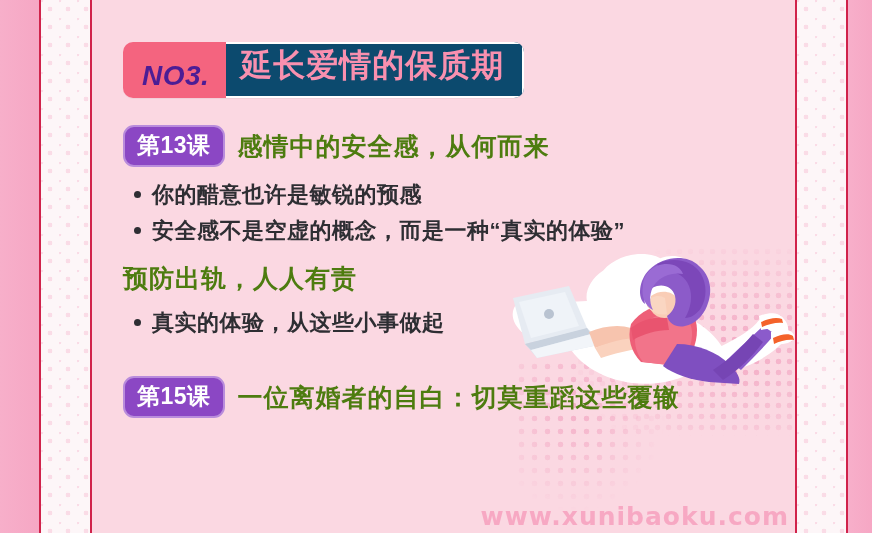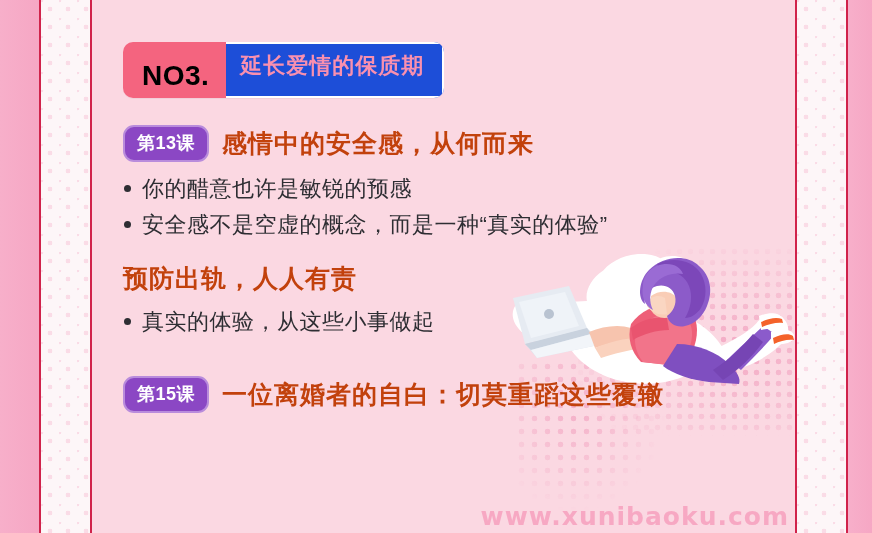--- a/index.html
+++ b/index.html
@@ -86,33 +86,34 @@
     top: 42px;
     display: flex;
     align-items: stretch;
     height: 56px;
     border-radius: 10px;
     box-shadow: 0 1px 0 rgba(0,0,0,0.04);
     overflow: hidden;
   }
   .no-badge {
     background: #F4647F;
-    color: #000000;
+    color: #4c1d95;
+    font-style: italic;
     font-weight: bold;
     font-size: 28px;
     letter-spacing: .5px;
     display: flex;
     align-items: center;
     padding: 12px 17px 0 19px;
   }
   .section-title-box {
-    background: #1d4ed8;
+    background: #0c4a6e;
     color: #F990AF;
     font-weight: bold;
-    font-size: 22px;
+    font-size: 32px;
     letter-spacing: 1px;
     display: flex;
     align-items: center;
     padding: 0 18px 8px 14px;
     border: 2px solid #FFFFFF;
     border-left: none;
     box-sizing: border-box;
   }
 
   
@@ -124,39 +125,40 @@
   .lesson-head {
     display: flex;
     align-items: center;
     gap: 13px;
     margin-bottom: 9px;
   }
   .lesson-badge {
     background: #8B47C4;
     color: #ffffff;
     font-weight: bold;
-    font-size: 18px;
+    font-size: 23px;
     line-height: 1;
     padding: 7px 12px 8px;
     border-radius: 11px;
     border: 2px solid #B98CDC;
     letter-spacing: 0.5px;
     white-space: nowrap;
   }
   .lesson-title {
-    color: #c2410c;
+    color: #4d7c0f;
     font-weight: bold;
     font-size: 25px;
     letter-spacing: 1px;
     white-space: nowrap;
   }
   .bullets {
     list-style: none;
-    margin: 0;
+    margin: 10px;
     padding: 0;
+    font-weight: bold;
   }
   .bullets li {
     position: relative;
     color: #2E2E33;
     font-size: 22px;
     line-height: 1.62;
     padding-left: 19px;
     letter-spacing: .5px;
     white-space: nowrap;
   }

